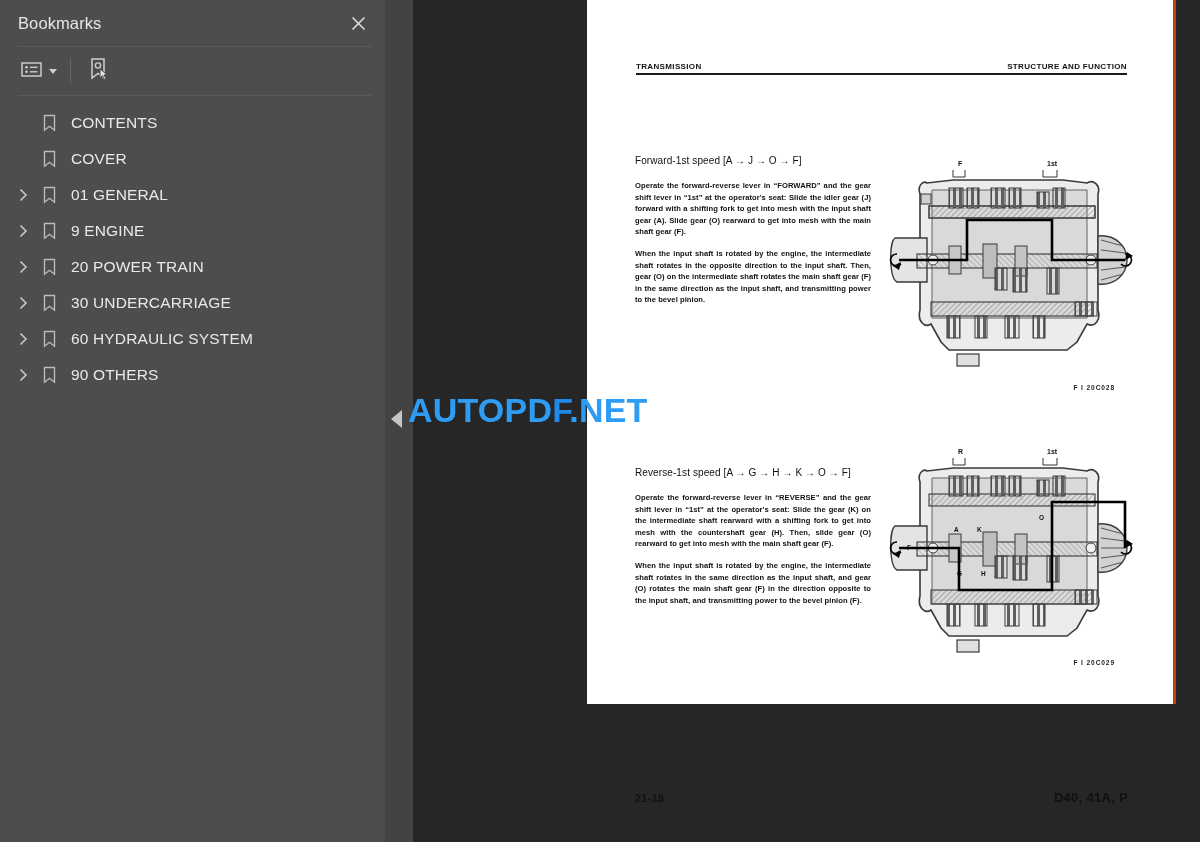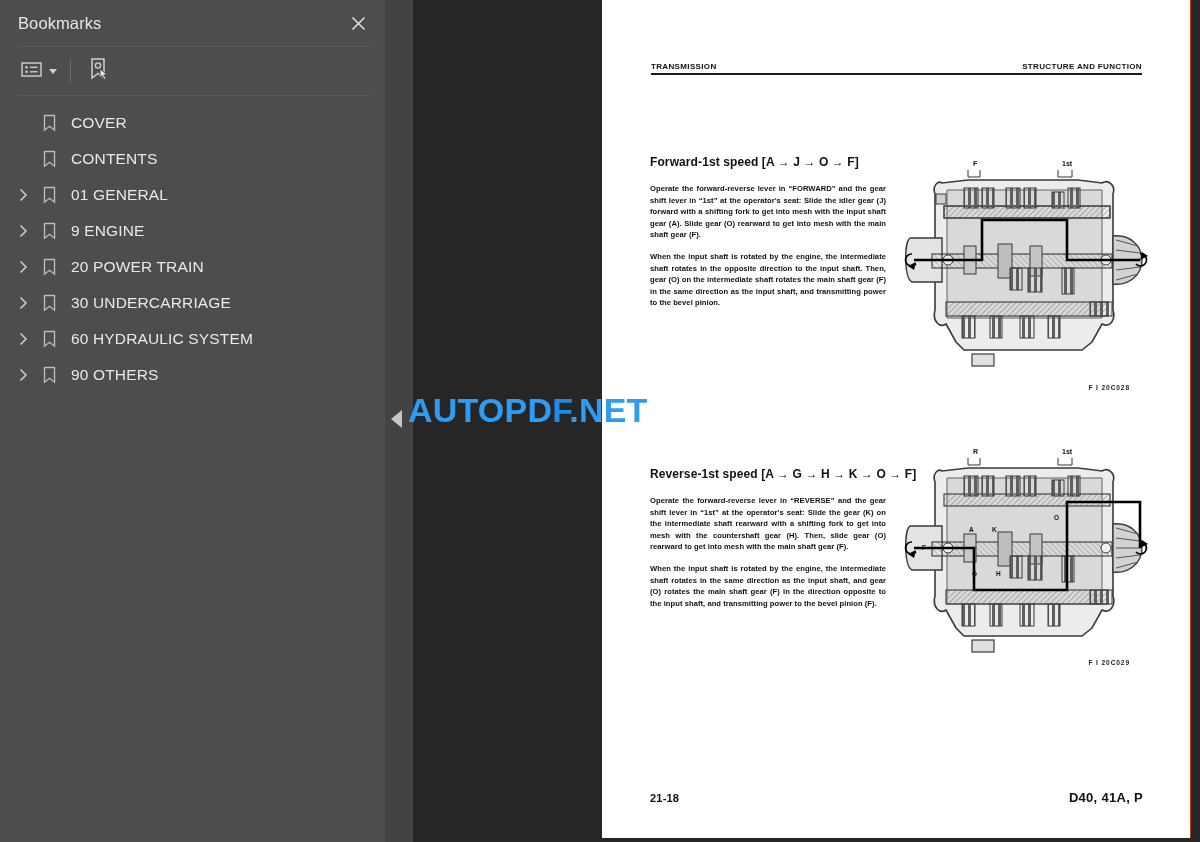--- a/index.html
+++ b/index.html
@@ -102,24 +102,24 @@
 
   
   .viewer {
     flex: 1; height: 842px;
     background: #262626;
     position: relative;
     overflow: hidden;
   }
   .page {
     position: absolute;
-    left: 189px; top: 0;
-    width: 589px; height: 838px;
+    left: 174px; top: 0;
+    width: 589px; height: 704px;
     background: #ffffff;
-    border-right: 1px solid #c2410c;
+    border-right: 3px solid #c2410c;
   }
 
   
   .doc-header {
     position: absolute; left: 49px; top: 62px; width: 491px;
   }
   .doc-header-row {
     display: flex; justify-content: space-between; align-items: flex-end;
   }
   .doc-hdr-text {
@@ -128,21 +128,21 @@
     letter-spacing: .35px;
   }
   .doc-hdr-rule {
     height: 2.2px; background: #1a1a1a; margin-top: 2px; width: 100%;
   }
 
   .block { position: absolute; }
   .blk1 { left: 48px; top: 155px; width: 236px; }
   .blk2 { left: 48px; top: 467px; width: 236px; }
   .blk-title {
-    font-size: 12px; font-weight: bold; color: #111;
+    font-size: 10px; font-weight: normal; color: #111;
     letter-spacing: .1px; margin-bottom: 14px;
     white-space: nowrap;
   }
   .blk-p {
     font-size: 7.6px; line-height: 11.6px; color: #111;
     text-align: justify; font-weight: bold;
     letter-spacing: .05px;
     margin-bottom: 10px;
   }
   .blk-p:last-child { margin-bottom: 0; }
@@ -234,35 +234,35 @@
         <span class="bm-chevron empty">
           <svg width="9" height="14" viewBox="0 0 9 14">
               <polyline points="1.5,1.5 7,7 1.5,12.5" fill="none" stroke="currentColor" stroke-width="1.6"></polyline>
             </svg>
         </span>
         <span class="bm-icon">
           <svg width="13" height="18" viewBox="0 0 13 18">
               <path d="M1.5 1.5 H11.5 V16.2 L6.5 12.3 L1.5 16.2 Z" fill="none" stroke="currentColor" stroke-width="1.35"></path>
             </svg>
         </span>
+        <span class="bm-label">CONTENTS</span>
+      </div>
+
+      <div class="bm-row">
+        <span class="bm-chevron empty">
+          <svg width="9" height="14" viewBox="0 0 9 14">
+              <polyline points="1.5,1.5 7,7 1.5,12.5" fill="none" stroke="currentColor" stroke-width="1.6"></polyline>
+            </svg>
+        </span>
+        <span class="bm-icon">
+          <svg width="13" height="18" viewBox="0 0 13 18">
+              <path d="M1.5 1.5 H11.5 V16.2 L6.5 12.3 L1.5 16.2 Z" fill="none" stroke="currentColor" stroke-width="1.35"></path>
+            </svg>
+        </span>
         <span class="bm-label">COVER</span>
-      </div>
-
-      <div class="bm-row">
-        <span class="bm-chevron empty">
-          <svg width="9" height="14" viewBox="0 0 9 14">
-              <polyline points="1.5,1.5 7,7 1.5,12.5" fill="none" stroke="currentColor" stroke-width="1.6"></polyline>
-            </svg>
-        </span>
-        <span class="bm-icon">
-          <svg width="13" height="18" viewBox="0 0 13 18">
-              <path d="M1.5 1.5 H11.5 V16.2 L6.5 12.3 L1.5 16.2 Z" fill="none" stroke="currentColor" stroke-width="1.35"></path>
-            </svg>
-        </span>
-        <span class="bm-label">CONTENTS</span>
       </div>
 
       <div class="bm-row">
         <span class="bm-chevron">
           <svg width="9" height="14" viewBox="0 0 9 14">
               <polyline points="1.5,1.5 7,7 1.5,12.5" fill="none" stroke="currentColor" stroke-width="1.6"></polyline>
             </svg>
         </span>
         <span class="bm-icon">
           <svg width="13" height="18" viewBox="0 0 13 18">

